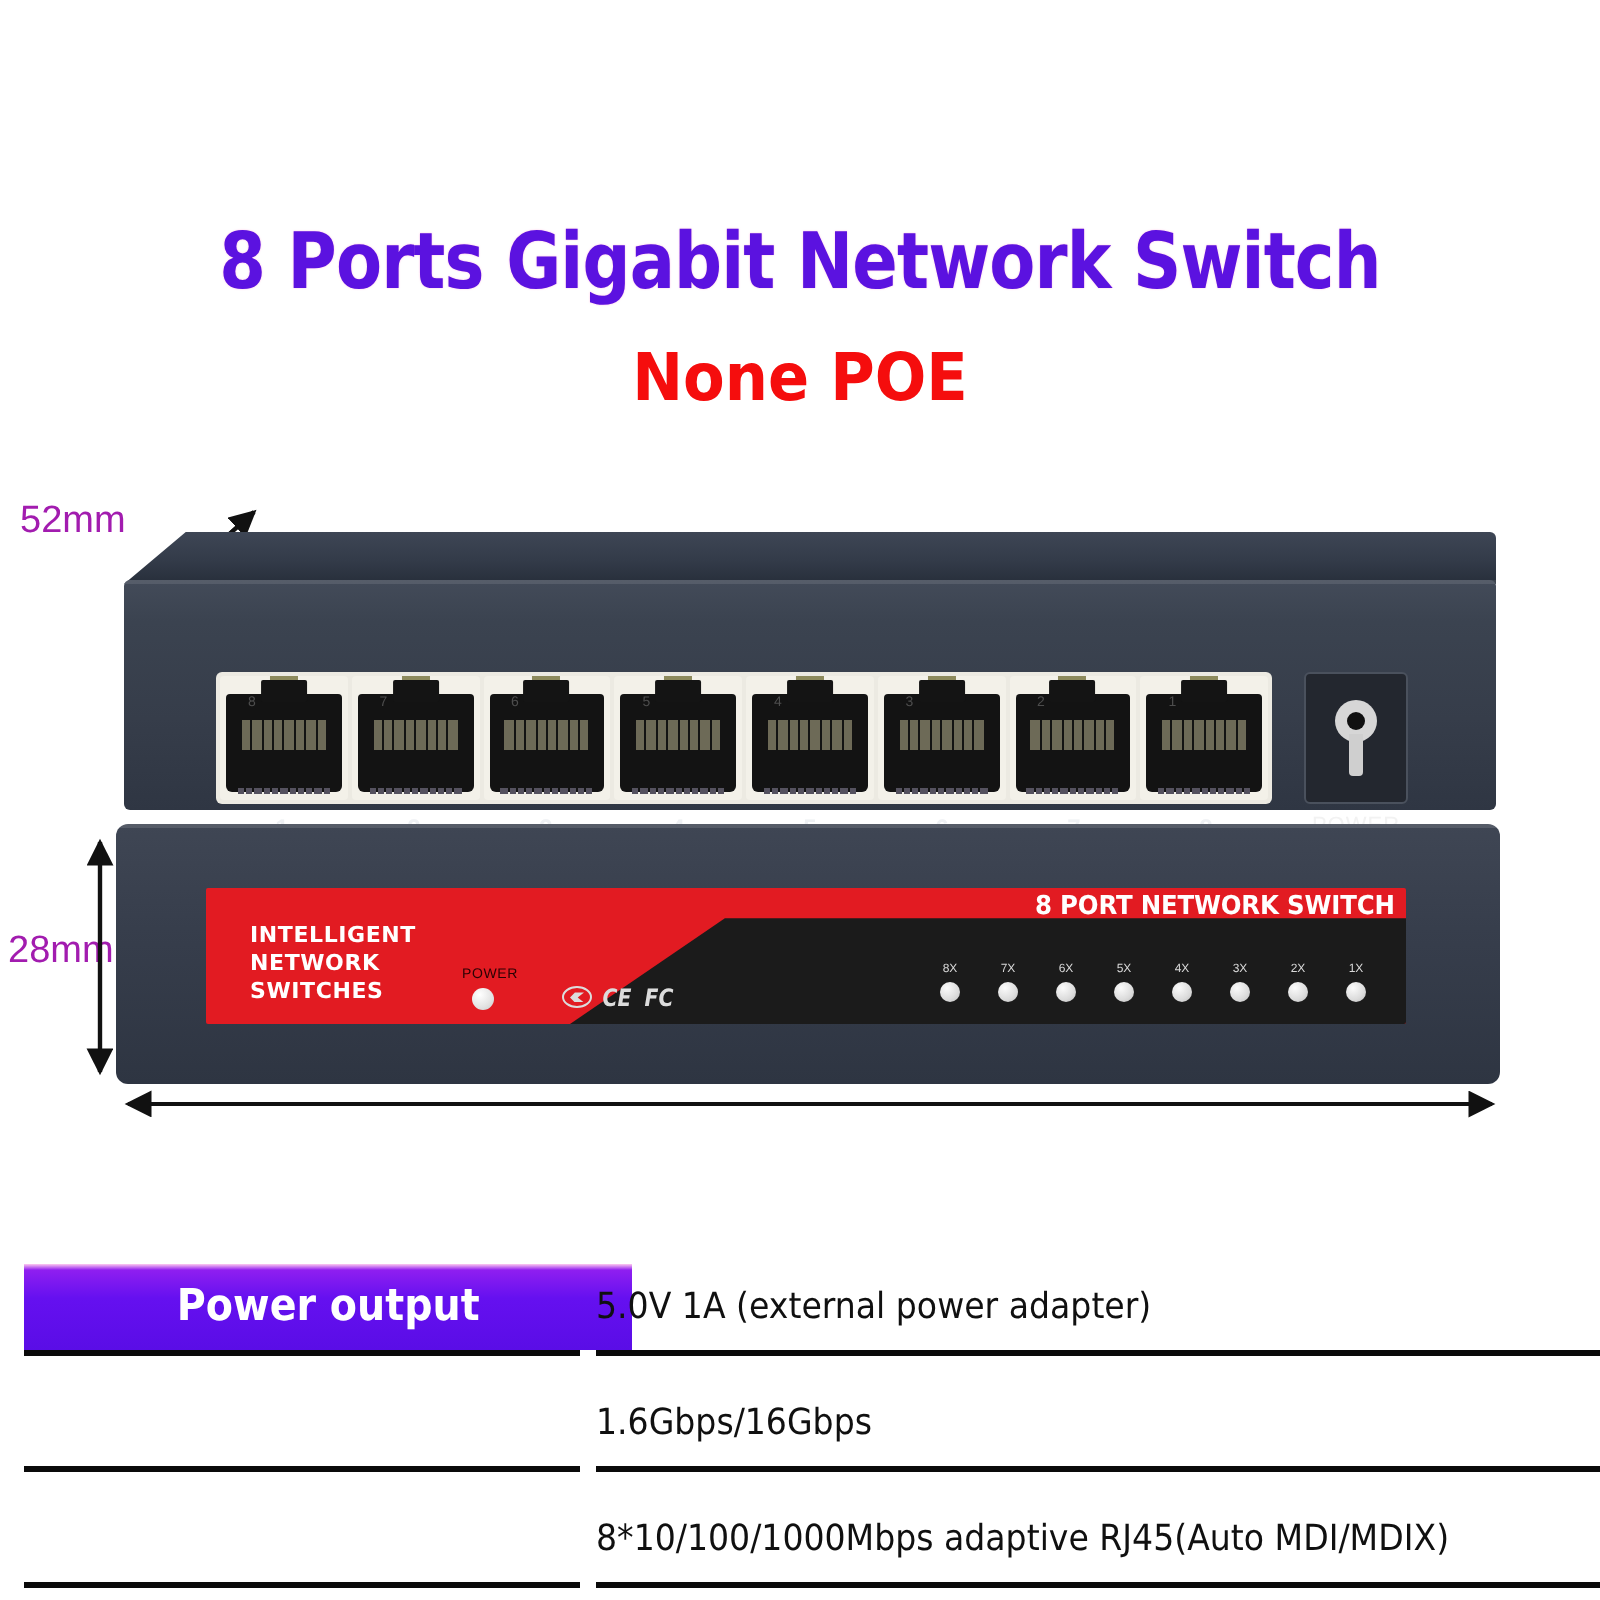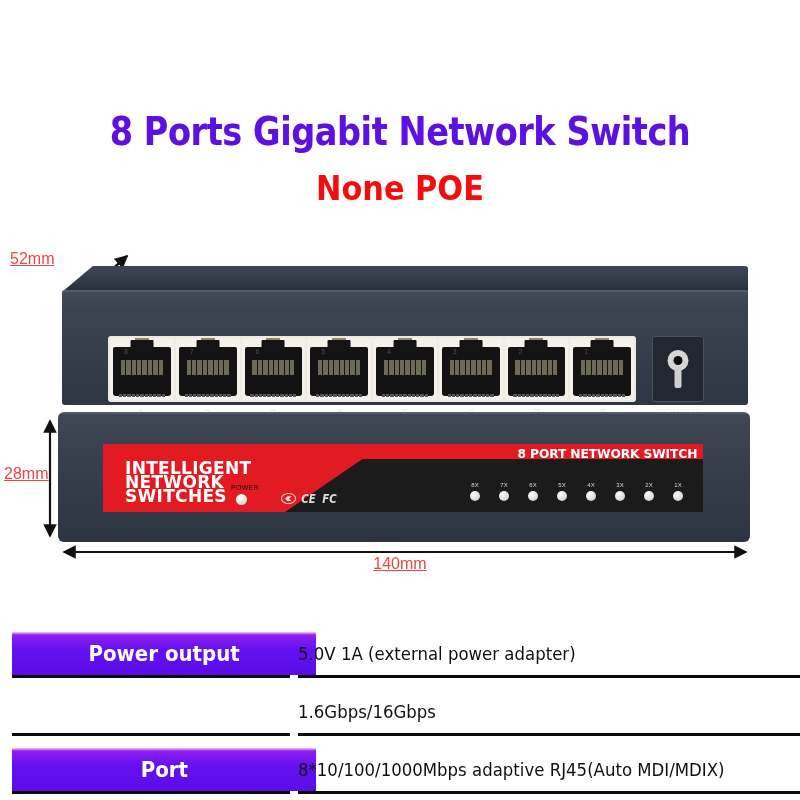--- a/index.html
+++ b/index.html
@@ -34,24 +34,23 @@
     line-height: 38px;
     color: #f50d0d;
     transform: scaleX(0.92);
     white-space: nowrap;
   }
 
   
   .dim-label {
     position: absolute;
     font-family: "Liberation Sans", sans-serif;
-    font-size: 16px;
-    color: #ef4444;
+    font-size: 19px;
+    color: #a21caf;
     white-space: nowrap;
-    text-decoration: underline;
   }
   #dim-52 { left: 10px; top: 206px; }
   #dim-28 { left: 4px; top: 421px; }
   #dim-140 { left: 0; top: 511px; width: 800px; text-align: center; }
 
   .arrow-svg { position: absolute; overflow: visible; }
 
   
   #top-unit {
     position: absolute; left: 62px; top: 222px;
@@ -204,21 +203,21 @@
     letter-spacing: -0.1px;
     color: #ffffff;
     transform: scaleX(0.94);
     transform-origin: right center;
     white-space: nowrap;
   }
   #brand-text {
     position: absolute; left: 22px; top: 17px;
     font-family: "DejaVu Sans", sans-serif;
     font-weight: bold;
-    font-size: 17px;
+    font-size: 11px;
     line-height: 14px;
     letter-spacing: 0.3px;
     color: #ffffff;
     white-space: pre;
   }
   #bot-power-label {
     position: absolute; left: 128px; top: 40px;
     font-size: 7px; color: #2a0203; letter-spacing:0.3px;
     font-family:"Liberation Sans",sans-serif;
   }
@@ -661,44 +660,40 @@
       <marker id="ahL" markerWidth="7" markerHeight="7" refX="5.6" refY="3.2" orient="auto">
         <path d="M0,0 L6.4,3.2 L0,6.4 z" fill="#111"></path>
       </marker>
       <marker id="ahR" markerWidth="7" markerHeight="7" refX="5.6" refY="3.2" orient="auto">
         <path d="M0,0 L6.4,3.2 L0,6.4 z" fill="#111"></path>
       </marker>
     </defs>
     <line x1="688" y1="8" x2="6" y2="8" stroke="#111" stroke-width="2.1" marker-end="url(#ahL)"></line>
     <line x1="6" y1="8" x2="688" y2="8" stroke="#111" stroke-width="2.1" marker-end="url(#ahR)"></line>
   </svg>
-  <div class="dim-label" id="dim-140">140mm</div>
 
   <div id="spec">
       <div class="spec-row">
         <div class="spec-key">
           <span>Power output</span>
         </div>
         <div class="spec-key-underline"></div>
         <div class="spec-val">
           <span>5.0V 1A (external power adapter)</span>
         </div>
         <div class="spec-val-underline"></div>
       </div>
       <div class="spec-row">
         <div class="spec-key-underline"></div>
         <div class="spec-val">
           <span>1.6Gbps/16Gbps</span>
         </div>
         <div class="spec-val-underline"></div>
       </div>
       <div class="spec-row">
-        <div class="spec-key">
-          <span>Port</span>
-        </div>
         <div class="spec-key-underline"></div>
         <div class="spec-val">
           <span>8*10/100/1000Mbps adaptive RJ45(Auto MDI/MDIX)</span>
         </div>
         <div class="spec-val-underline"></div>
       </div>
     </div>
 
 </div>
 

